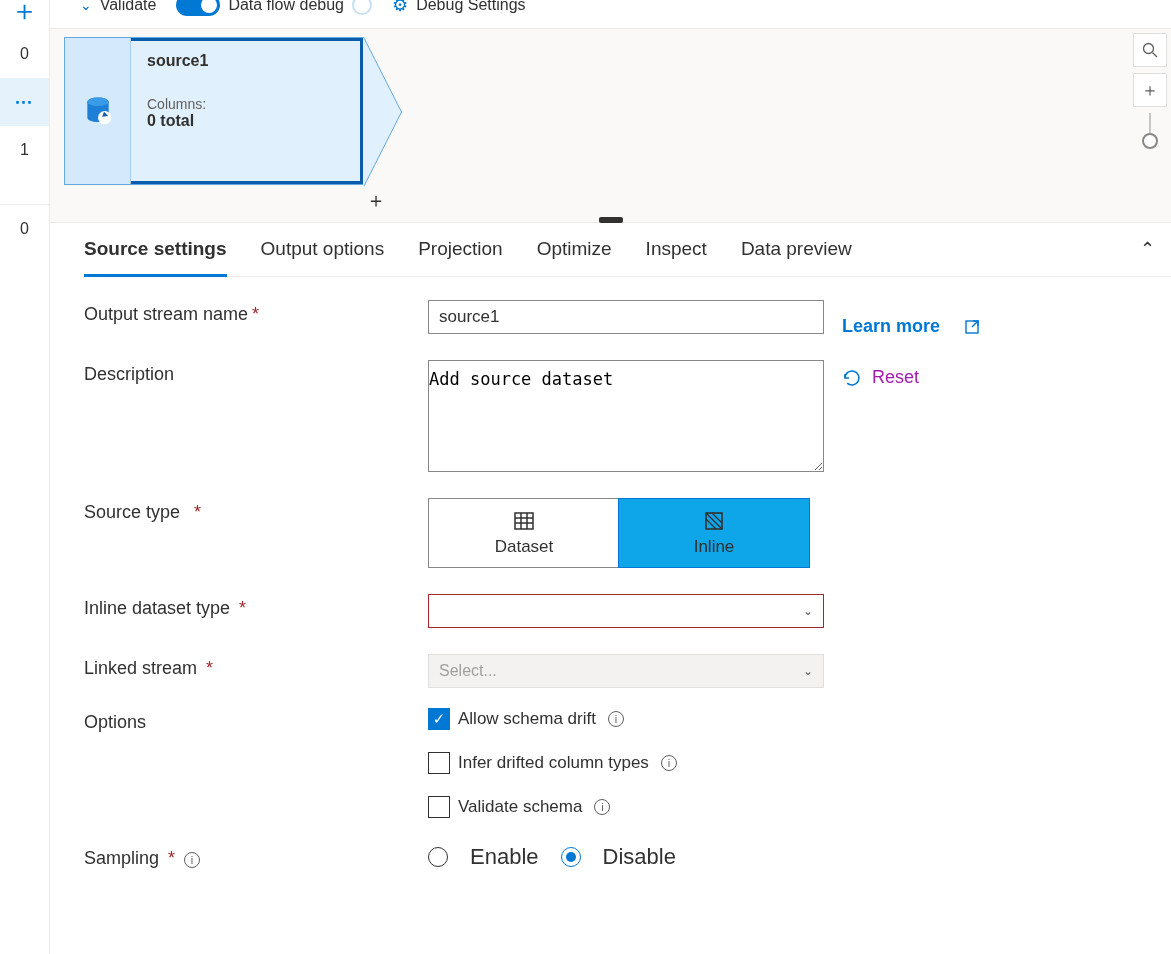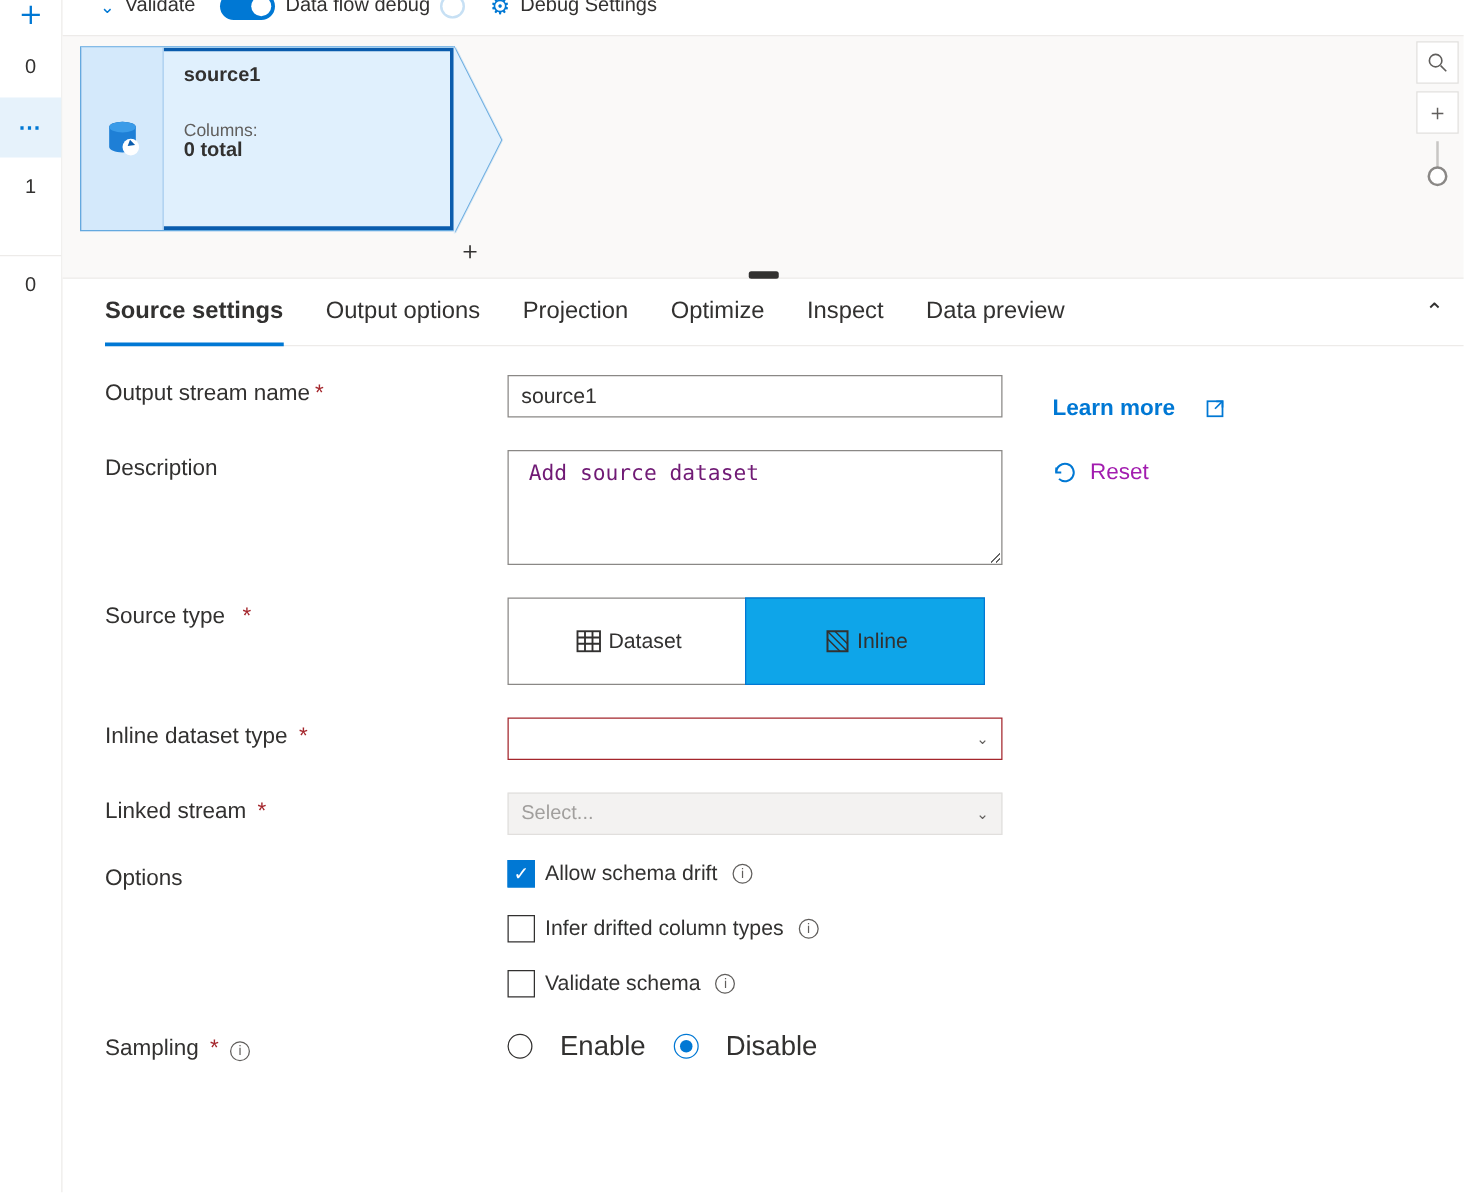--- a/index.html
+++ b/index.html
@@ -122,39 +122,39 @@
     font-weight:600; border-bottom:3px solid #0078d4; margin-bottom:-11px;
   }
   .tabs .caret {
     position:absolute; right:16px; top:0; font-size:18px; color:#323130;
   }
 
   
   .panel {
     position:absolute; left:84px; top:300px; right:10px;
   }
-  .row { display:flex; margin-bottom:26px; align-items:flex-start; }
+  .row { display:flex; margin-bottom:26px; align-items:flex-start;gap:22px; }
   .row .label { width:322px; font-size:18px; color:#323130; padding-top:4px;}
   .row .label .req { color:#a4262c; margin-left:4px; }
   .row .controls { flex:1; display:flex; flex-direction:column; gap:12px; }
 
   input[type=text].tb {
     width:396px; height:34px; border:1px solid #8a8886; padding:0 10px;
     font-size:17px; color:#323130;
   }
   textarea.tb {
-    width:396px; height:92px; border:1px solid #8a8886; padding:8px 16px;
-    font-size:17px; color:#701a75; resize:both;
+    width:396px; height:112px; border:1px solid #8a8886; padding:8px 0;
+    font-size:17px; color:#000000; resize:both;
   }
 
   .seg {
     display:flex; width:382px; height:70px; border:1px solid #8a8886;
   }
   .seg .opt {
-    flex:1; display:flex; align-items:center; justify-content:center;
+    flex:1; display:flex; flex-direction:column; align-items:center; justify-content:center;
     gap:4px; font-size:17px;
   }
   .seg .opt.sel { background:#0ea5e9; border:1px solid #0078d4; margin:-1px; }
   .seg .opt svg { width:24px;height:24px; }
 
   .dd {
     width:396px; height:34px; border:1px solid #8a8886;
     display:flex;align-items:center;justify-content:space-between;
     padding:0 10px; font-size:16px;
   }

